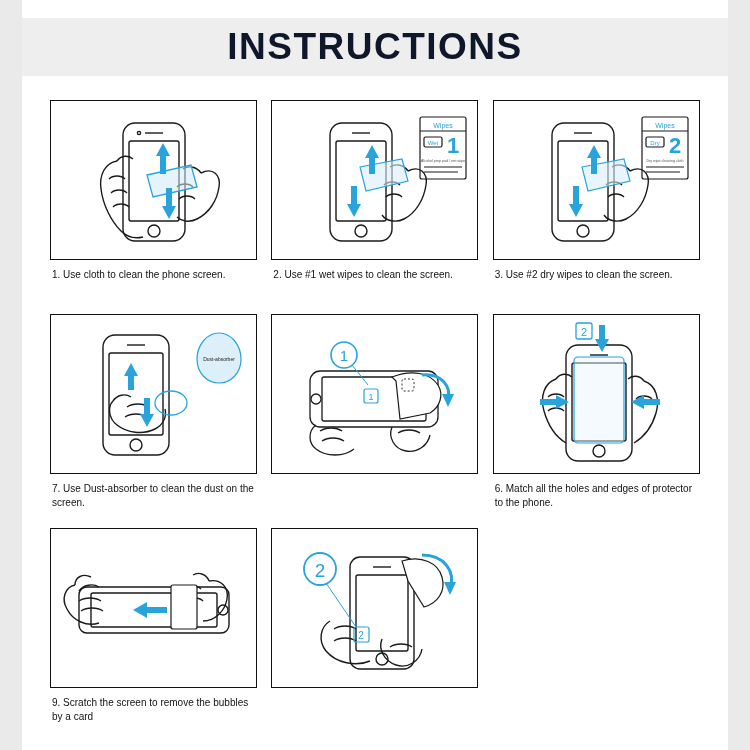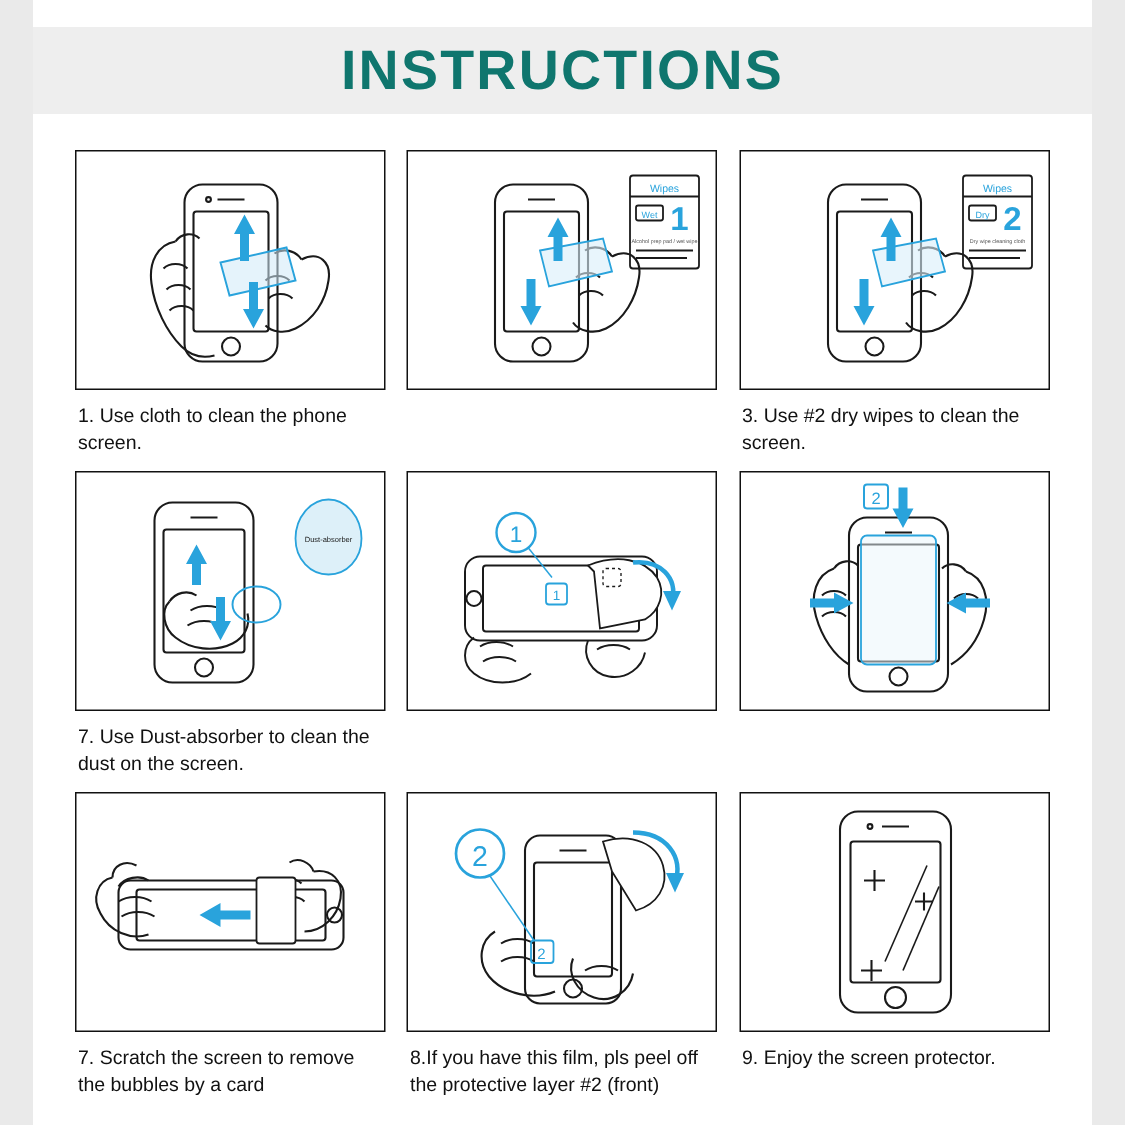--- a/index.html
+++ b/index.html
@@ -35,21 +35,21 @@
     left: 22px;
     top: 18px;
     width: 706px;
     height: 58px;
     background: #eeeeee;
     display: flex;
     align-items: center;
     justify-content: center;
   }
   .title-text {
-    color: #0f766e;
+    color: #0f172a;
     font-size: 37px;
     font-weight: bold;
     letter-spacing: 1.5px;
     font-family: "Liberation Sans", sans-serif;
   }
 
   .grid {
     position: absolute;
     left: 50px;
     top: 100px;
@@ -65,21 +65,21 @@
   .panel {
     position: relative;
     width: 207px;
     height: 160px;
     border: 1px solid #111;
     box-sizing: border-box;
     background: #ffffff;
     overflow: hidden;
   }
   .caption {
-    font-size: 13px;
+    font-size: 10px;
     color: #111;
     line-height: 1.35;
     padding: 8px 2px 10px 2px;
     min-height: 36px;
   }
 
   
   svg { display: block; }
 </style>
 </head>
@@ -158,20 +158,21 @@
             <rect x="152" y="36" width="18" height="10" rx="1.5"></rect>
             <line x1="152" y1="66" x2="190" y2="66"></line>
             <line x1="152" y1="71" x2="186" y2="71"></line>
           </g>
           <text x="171" y="27" font-size="7" fill="#29a3dc" text-anchor="middle" font-family="Liberation Sans, sans-serif">Wipes</text>
           <text x="161" y="44" font-size="6" fill="#29a3dc" text-anchor="middle" font-family="Liberation Sans, sans-serif">Wet</text>
           <text x="181" y="52" font-size="22" fill="#29a3dc" text-anchor="middle" font-family="Liberation Sans, sans-serif" font-weight="bold">1</text>
           <text x="171" y="61" font-size="3.6" fill="#555" text-anchor="middle" font-family="Liberation Sans, sans-serif">Alcohol prep pad / wet wipe</text>
         </svg>
       </div>
+      <div class="caption">2. Use #1 wet wipes to clean the screen.</div>
     </div>
 
     <div class="cell">
       <div class="panel">
         <svg width="205" height="158" viewBox="0 0 205 158">
           <g fill="none" stroke="#1a1a1a" stroke-width="1.4">
             <rect x="58" y="22" width="62" height="118" rx="12"></rect>
             <rect x="64" y="40" width="50" height="80" rx="2"></rect>
             <circle cx="89" cy="130" r="6"></circle>
             <line x1="80" y1="32" x2="98" y2="32"></line>
@@ -286,20 +287,21 @@
           <g fill="#29a3dc">
             <path d="M46 84 h16 v-4 l13 7 l-13 7 v-4 h-16 z"></path>
             <path d="M166 84 h-16 v-4 l-13 7 l13 7 v-4 h16 z"></path>
             <path d="M105 10 v14 h-4 l7 13 l7 -13 h-4 v-14 z"></path>
           </g>
 
           <rect x="82" y="8" width="16" height="16" rx="2" fill="none" stroke="#29a3dc" stroke-width="1.3"></rect>
           <text x="90" y="21" font-size="11" fill="#29a3dc" text-anchor="middle" font-family="Liberation Sans, sans-serif">2</text>
         </svg>
       </div>
+      <div class="caption">6. Match all the holes and edges of protector to the phone.</div>
     </div>
 
     <div class="cell">
       <div class="panel">
         <svg width="205" height="158" viewBox="0 0 205 158">
           <g fill="none" stroke="#1a1a1a" stroke-width="1.4">
 
             <rect x="28" y="58" width="150" height="46" rx="8"></rect>
             <rect x="40" y="64" width="126" height="34" rx="2"></rect>
             <circle cx="172" cy="81" r="5"></circle>
@@ -317,21 +319,21 @@
           </g>
 
           <rect x="120" y="56" width="26" height="44" rx="2" fill="#ffffff" stroke="#1a1a1a" stroke-width="1.2"></rect>
 
           <g fill="#29a3dc">
             <path d="M116 78 h-20 v-5 l-14 8 l14 8 v-5 h20 z"></path>
             <path d="M62 78 h20 v-5 l14 8 l-14 8 v-5 h-20 z" opacity="0"></path>
           </g>
         </svg>
       </div>
-      <div class="caption">7. Scratch the screen to remove the bubbles by a card</div>
+      <div class="caption">9. Scratch the screen to remove the bubbles by a card</div>
     </div>
 
     <div class="cell">
       <div class="panel">
         <svg width="205" height="158" viewBox="0 0 205 158">
           <g fill="none" stroke="#1a1a1a" stroke-width="1.4">
 
             <rect x="78" y="28" width="64" height="112" rx="10"></rect>
             <rect x="84" y="46" width="52" height="76" rx="2"></rect>
             <circle cx="110" cy="130" r="6"></circle>
@@ -350,39 +352,17 @@
           <path d="M178 66 l6 -13 h-12 z" fill="#29a3dc"></path>
 
           <circle cx="48" cy="40" r="16" fill="none" stroke="#29a3dc" stroke-width="1.8"></circle>
           <text x="48" y="48" font-size="19" fill="#29a3dc" text-anchor="middle" font-family="Liberation Sans, sans-serif">2</text>
           <line x1="54" y1="54" x2="84" y2="98" stroke="#29a3dc" stroke-width="1"></line>
 
           <rect x="82" y="98" width="15" height="15" rx="2" fill="none" stroke="#29a3dc" stroke-width="1.2"></rect>
           <text x="89" y="110" font-size="10" fill="#29a3dc" text-anchor="middle" font-family="Liberation Sans, sans-serif">2</text>
         </svg>
       </div>
-      <div class="caption">8.If you have this film, pls peel off the protective layer #2 (front)</div>
-    </div>
-
-    <div class="cell">
-      <div class="panel">
-        <svg width="205" height="158" viewBox="0 0 205 158">
-          <g fill="none" stroke="#1a1a1a" stroke-width="1.4">
-            <rect x="66" y="12" width="74" height="134" rx="12"></rect>
-            <rect x="73" y="32" width="60" height="94" rx="2"></rect>
-            <circle cx="103" cy="136" r="7"></circle>
-            <line x1="94" y1="22" x2="112" y2="22"></line>
-            <circle cx="86" cy="22" r="1.6"></circle>
-
-            <path d="M82 58 h14 M89 51 v14"></path>
-            <path d="M116 72 h12 M122 66 v12"></path>
-            <path d="M80 118 h14 M87 111 v14"></path>
-
-            <path d="M96 112 L124 48" stroke-width="1.1"></path>
-            <path d="M108 118 L132 62" stroke-width="1.1"></path>
-          </g>
-        </svg>
-      </div>
-      <div class="caption">9. Enjoy the screen protector.</div>
-    </div>
+    </div>
+
 
   </div>
 </div>
 
 </body></html>

